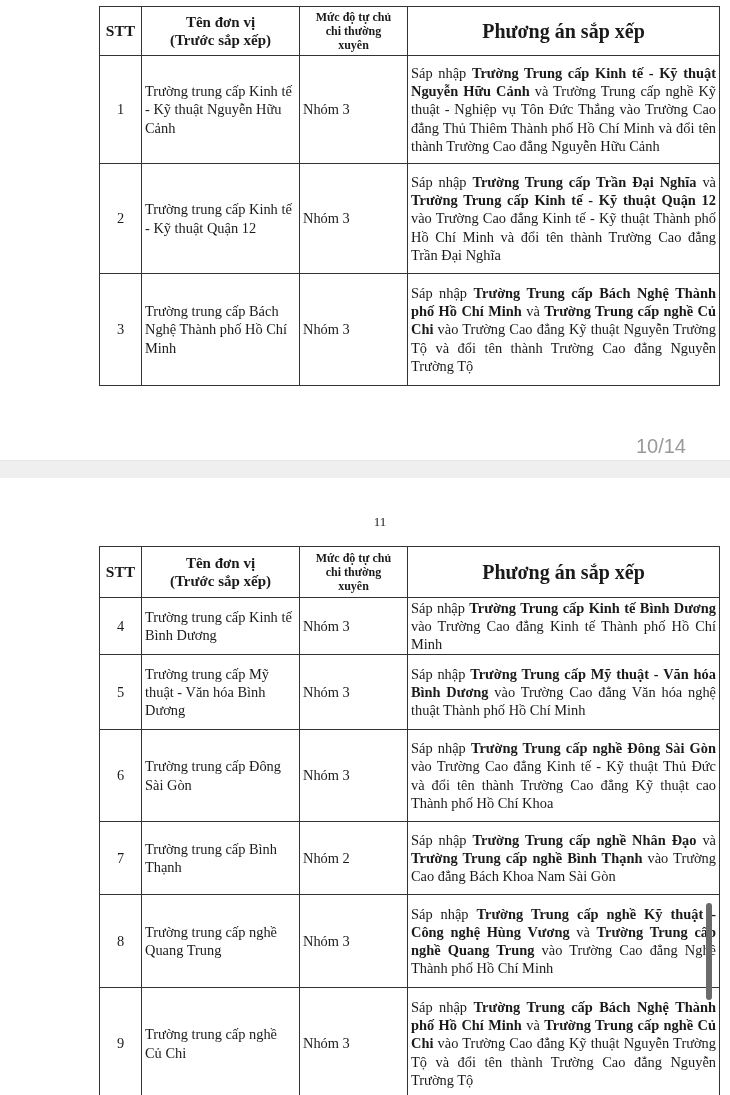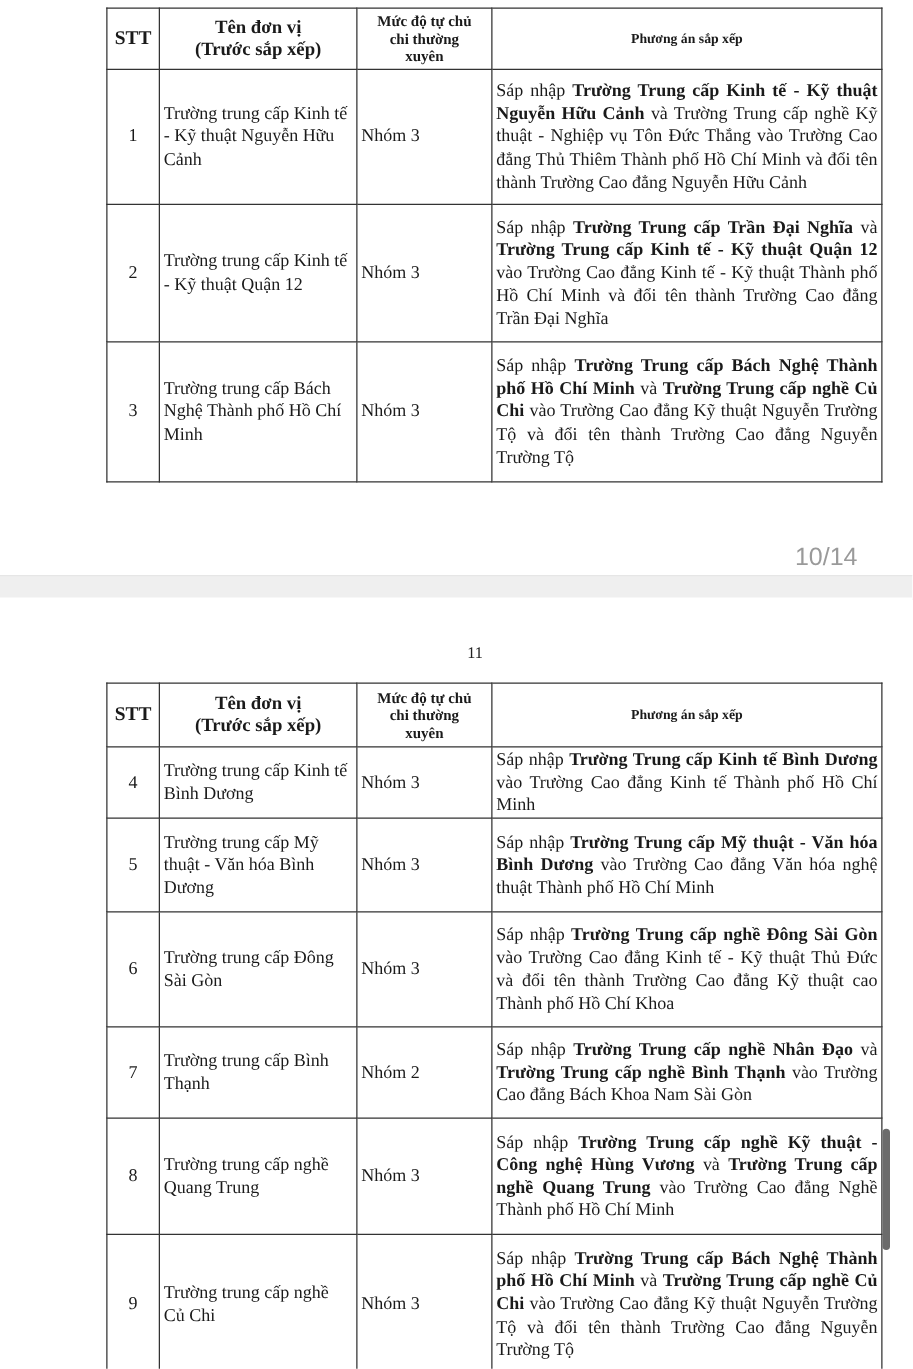--- a/index.html
+++ b/index.html
@@ -19,38 +19,38 @@
   .page-indicator {
     position: absolute; right: 44px; top: 435px;
     font-family: "Liberation Sans", "DejaVu Sans", sans-serif;
     font-size: 20px; color: #9a9a9a;
   }
   .page-number {
     position: absolute; left: 0; width: 760px; top: 36px; text-align: center;
     font-size: 13px; color: #222;
   }
   table.doc {
-    position: absolute; left: 85px; width: 620px;
+    position: absolute; left: 99px; width: 620px;
     border-collapse: collapse; table-layout: fixed;
     font-size: 14.4px; line-height: 18.2px;
   }
   .page-a table.doc { top: 6px; }
   .page-b table.doc { top: 68px; }
   table.doc th, table.doc td {
     border: 1px solid #333; padding: 0 3px; vertical-align: middle;
   }
   col.c-stt { width: 42px; }
   col.c-name { width: 158px; }
   col.c-level { width: 108px; }
   col.c-plan { width: 312px; }
   th { font-weight: bold; text-align: center; }
   th.h-stt { font-size: 15.5px; }
   th.h-name { font-size: 15px; line-height: 18px; margin-top: 24px; }
   th.h-level { font-size: 12px; line-height: 14px; padding: 1px 2px; }
-  th.h-plan { font-size: 11px; }
+  th.h-plan { font-size: 20px; }
   td.stt { text-align: center; }
   td.name { text-align: left; padding-left: 6px; }
   td.level { text-align: left; }
   td.plan { text-align: justify; padding: 0 4px 0 4px; }
   td.plan b { font-weight: bold; }
   .page-a thead tr { height: 49px; }
   .page-b thead tr { height: 51px; }
   .scrollbar {
     position: absolute; left: 706px; top: 903px; width: 6px; height: 97px;
     background: #6b6b6b; border-radius: 3px;

